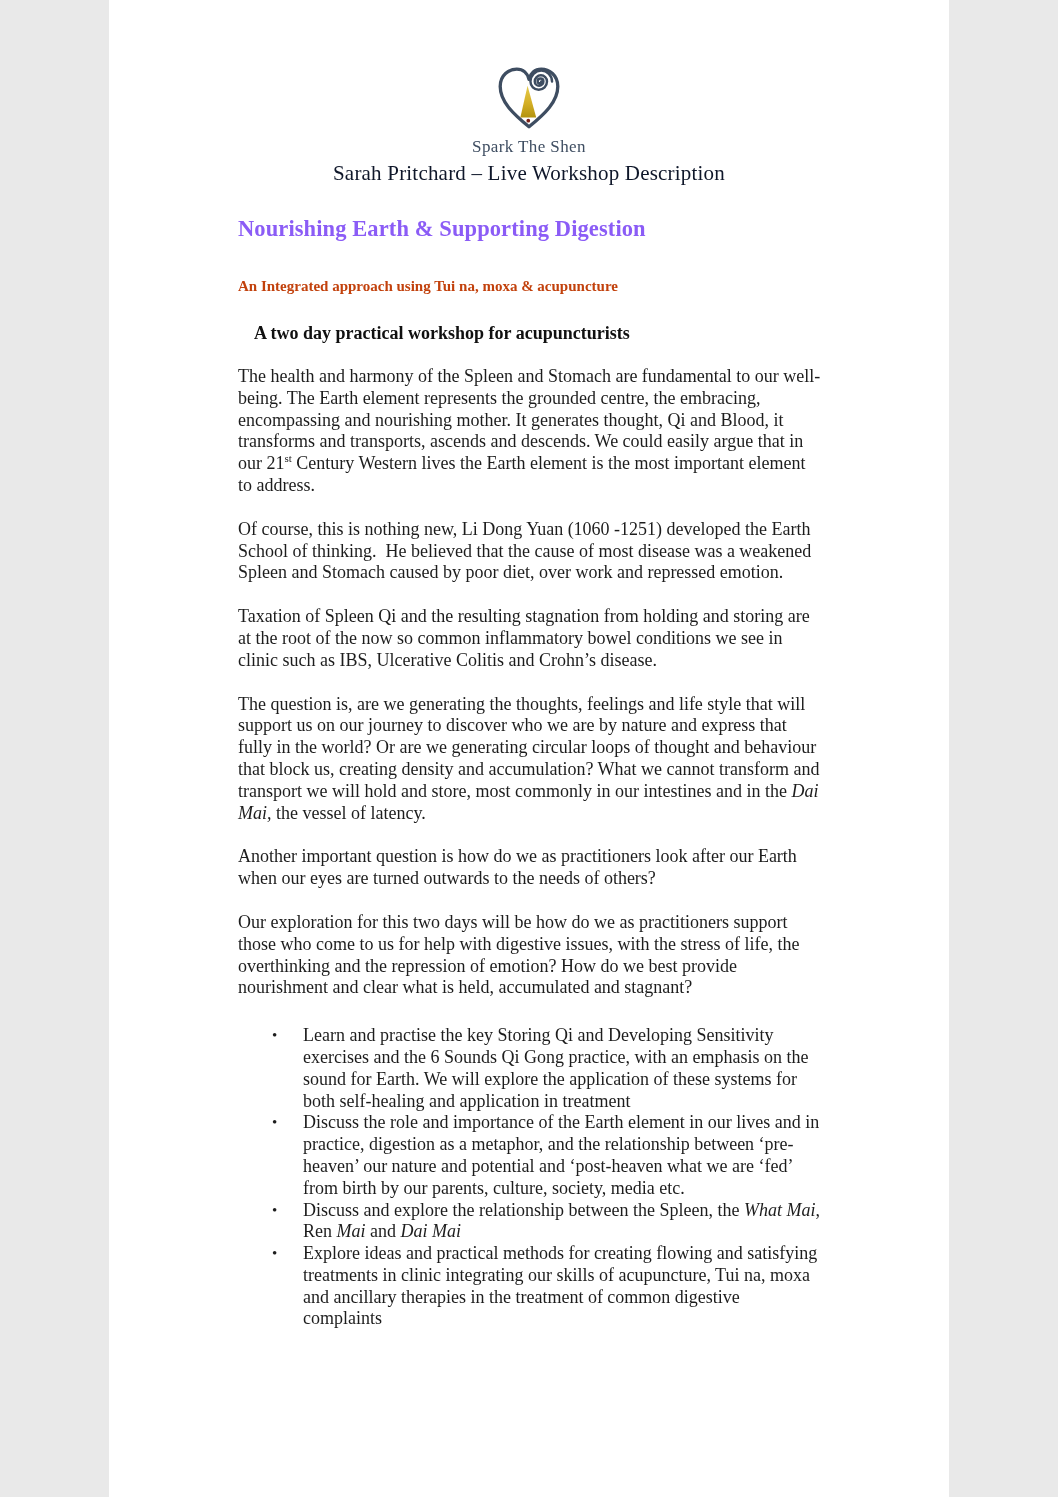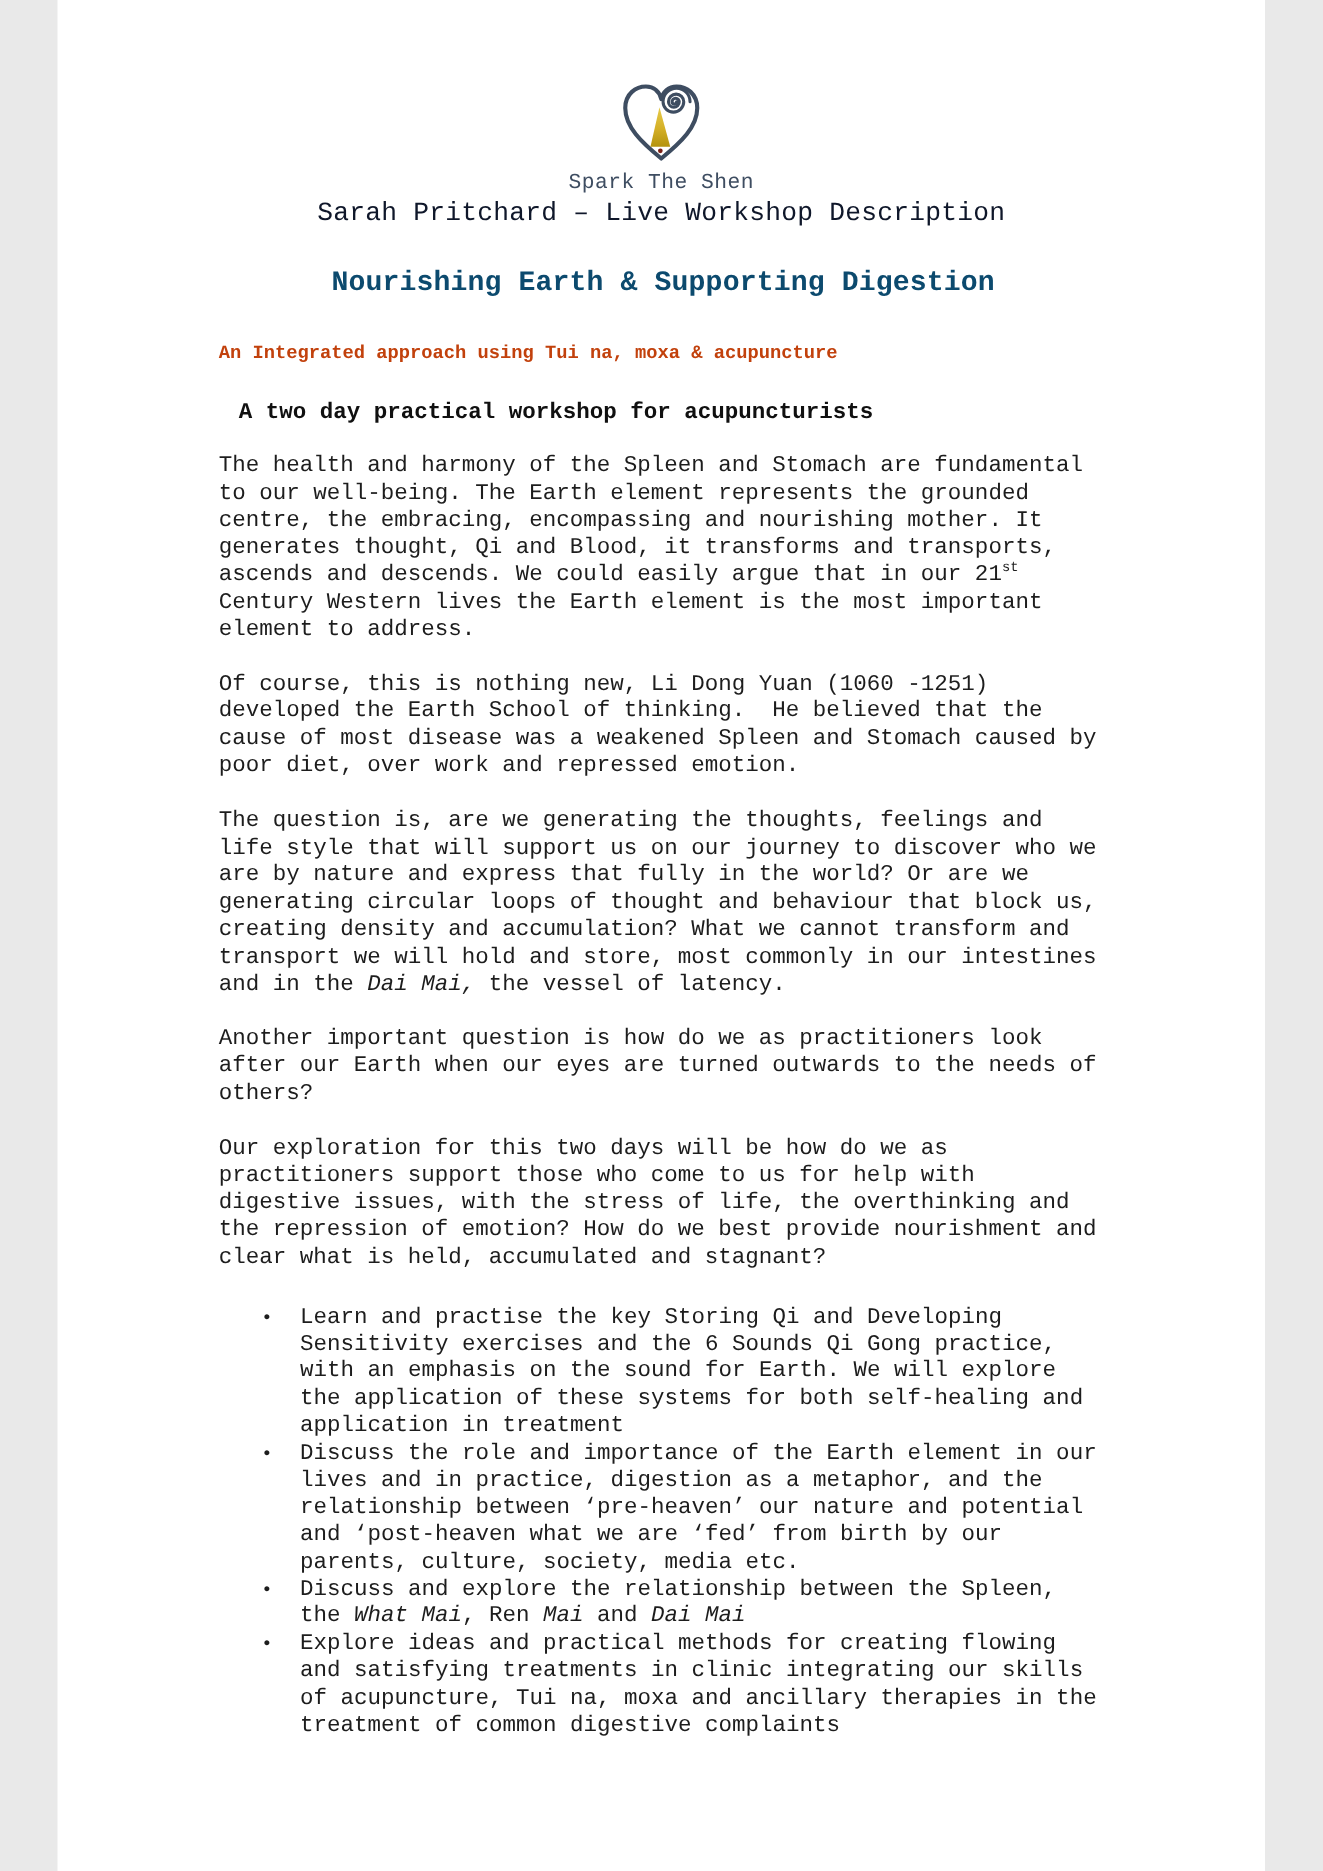--- a/index.html
+++ b/index.html
@@ -1,22 +1,22 @@
 <!DOCTYPE html>
 <html><head>
 <meta charset="utf-8">
 <style>
   html, body { margin: 0; padding: 0; background: #e9e9e9; }
   .page {
-    width: 966px;
+    width: 840px;
     height: 1497px;
     margin: 0 auto;
     background: #ffffff;
     box-sizing: border-box;
-    font-family: Liberation Mono, monospace;
+    font-family: Liberation Serif, serif;
     color: #1d1d1d;
     overflow: hidden;
   }
   .doc-header { text-align: center; padding-top: 62px; }
   .logo { width: 74px; height: 72px; margin: 0 auto; display: block; }
   .brand {
     font-size: 17px;
     color: #3e4d61;
     margin-top: 3px;
     letter-spacing: 0.4px;
@@ -25,23 +25,22 @@
     font-size: 21px;
     color: #0f172a;
     margin-top: 4px;
     letter-spacing: 0.2px;
   }
   .doc-main { padding: 0 126px 0 129px; }
   h1.h-main {
     font-size: 22.5px;
     line-height: 28px;
     margin: 29px 0 0 0;
-    color: #0c4a6e;
+    color: #8b5cf6;
     letter-spacing: 0.1px;
-    text-align: center;
   }
   h2.h-sub {
     font-size: 15px;
     line-height: 28px;
     margin: 29px 0 0 0;
     color: #c2410c;
   }
   h3.h-tert {
     font-size: 18px;
     line-height: 22px;
@@ -101,20 +100,21 @@
     <div class="subtitle">Sarah Pritchard – Live Workshop Description</div>
   </header>
 
   <main class="doc-main">
     <h1 class="h-main">Nourishing Earth &amp; Supporting Digestion</h1>
     <h2 class="h-sub">An Integrated approach using Tui na, moxa &amp; acupuncture</h2>
     <h3 class="h-tert">A two day practical workshop for acupuncturists</h3>
 
     <p class="body-par"><span>The health and harmony of the Spleen and Stomach are fundamental to our well-being. The Earth element represents the grounded centre, the embracing, encompassing and nourishing mother. It generates thought, Qi and Blood, it transforms and transports, ascends and descends. We could easily argue that in our 21</span><span class="super">st</span><span> Century Western lives the Earth element is the most important element to address.</span></p>
     <p class="body-par"><span>Of course, this is nothing new, Li Dong Yuan (1060 -1251) developed the Earth School of thinking.  He believed that the cause of most disease was a weakened Spleen and Stomach caused by poor diet, over work and repressed emotion.</span></p>
+    <p class="body-par"><span>Taxation of Spleen Qi and the resulting stagnation from holding and storing are at the root of the now so common inflammatory bowel conditions we see in clinic such as IBS, Ulcerative Colitis and Crohn’s disease.</span></p>
     <p class="body-par"><span>The question is, are we generating the thoughts, feelings and life style that will support us on our journey to discover who we are by nature and express that fully in the world? Or are we generating circular loops of thought and behaviour that block us, creating density and accumulation? What we cannot transform and transport we will hold and store, most commonly in our intestines and in the </span><span class="italic">Dai Mai,</span><span> the vessel of latency.</span></p>
     <p class="body-par"><span>Another important question is how do we as practitioners look after our Earth when our eyes are turned outwards to the needs of others?</span></p>
     <p class="body-par"><span>Our exploration for this two days will be how do we as practitioners support those who come to us for help with digestive issues, with the stress of life, the overthinking and the repression of emotion? How do we best provide nourishment and clear what is held, accumulated and stagnant?</span></p>
 
     <ul class="bullets">
       <li>
         <span class="bullet-marker">•</span>
         <span class="li-text"><span>Learn and practise the key Storing Qi and Developing Sensitivity exercises and the 6 Sounds Qi Gong practice, with an emphasis on the sound for Earth. We will explore the application of these systems for both self-healing and application in treatment</span></span>
       </li>
       <li>

